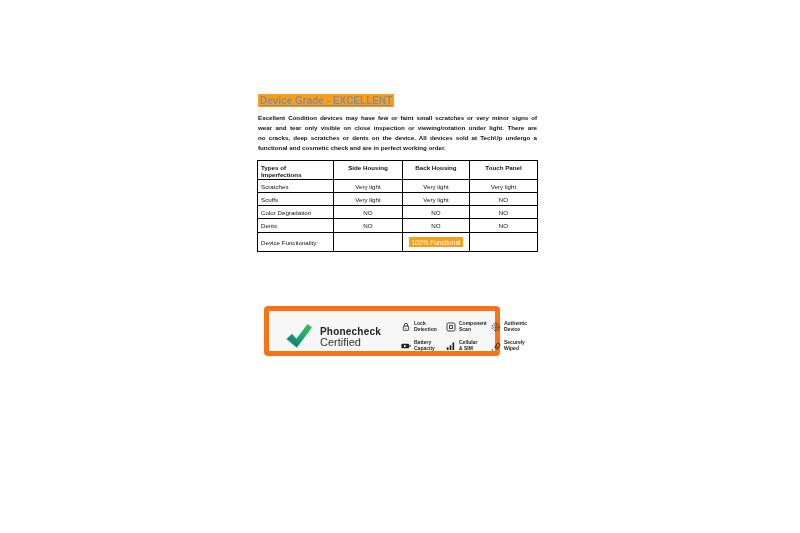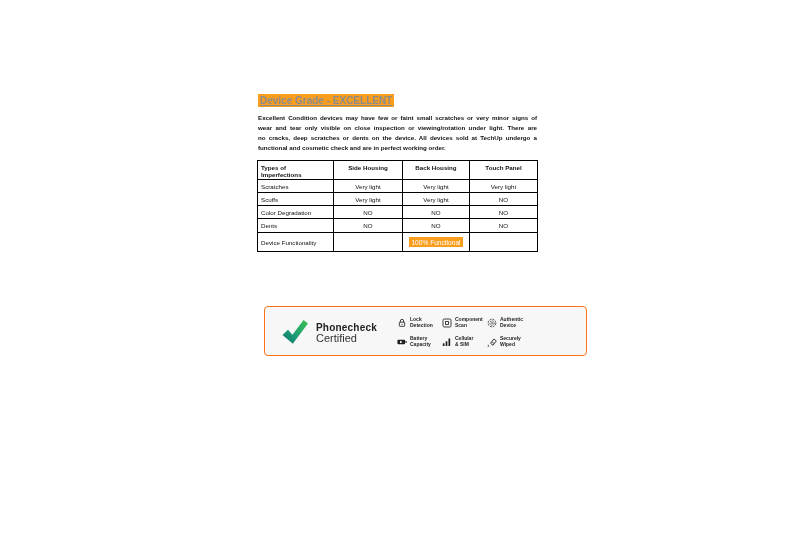--- a/index.html
+++ b/index.html
@@ -51,22 +51,22 @@
   .grade-table tbody tr.func{height:19px;}
   .grade-table tbody td{vertical-align:middle;text-align:center;font-weight:normal;}
   .grade-table tbody td.first{text-align:left;padding-left:3px;}
   .func-badge{
     display:inline-block;background:#F99D1C;color:#FFFFFF;
     font-size:6.6px;padding:1.5px 2px;line-height:7px;
   }
 
   
   .pc-box{
-    position:absolute;left:264px;top:306px;width:323px;height:50px;
-    background:#F7F7F7;border:1px solid #f97316;border-radius:4px;
+    position:absolute;left:264px;top:306px;width:236px;height:50px;
+    background:#F7F7F7;border:5px solid #f97316;border-radius:4px;
     box-sizing:border-box;
   }
   .pc-logo{position:absolute;left:14px;top:9px;width:32px;height:32px;}
   .pc-brand{position:absolute;left:51px;top:15px;}
   .pc-name{font-size:10px;font-weight:bold;color:#222;line-height:11px;letter-spacing:0.2px;}
   .pc-sub{font-size:11px;color:#333;line-height:10px;}
   .pc-features{
     position:absolute;left:132px;top:6px;
     display:grid;grid-template-columns:45px 45px 50px;grid-auto-rows:19px;
     align-items:center;

